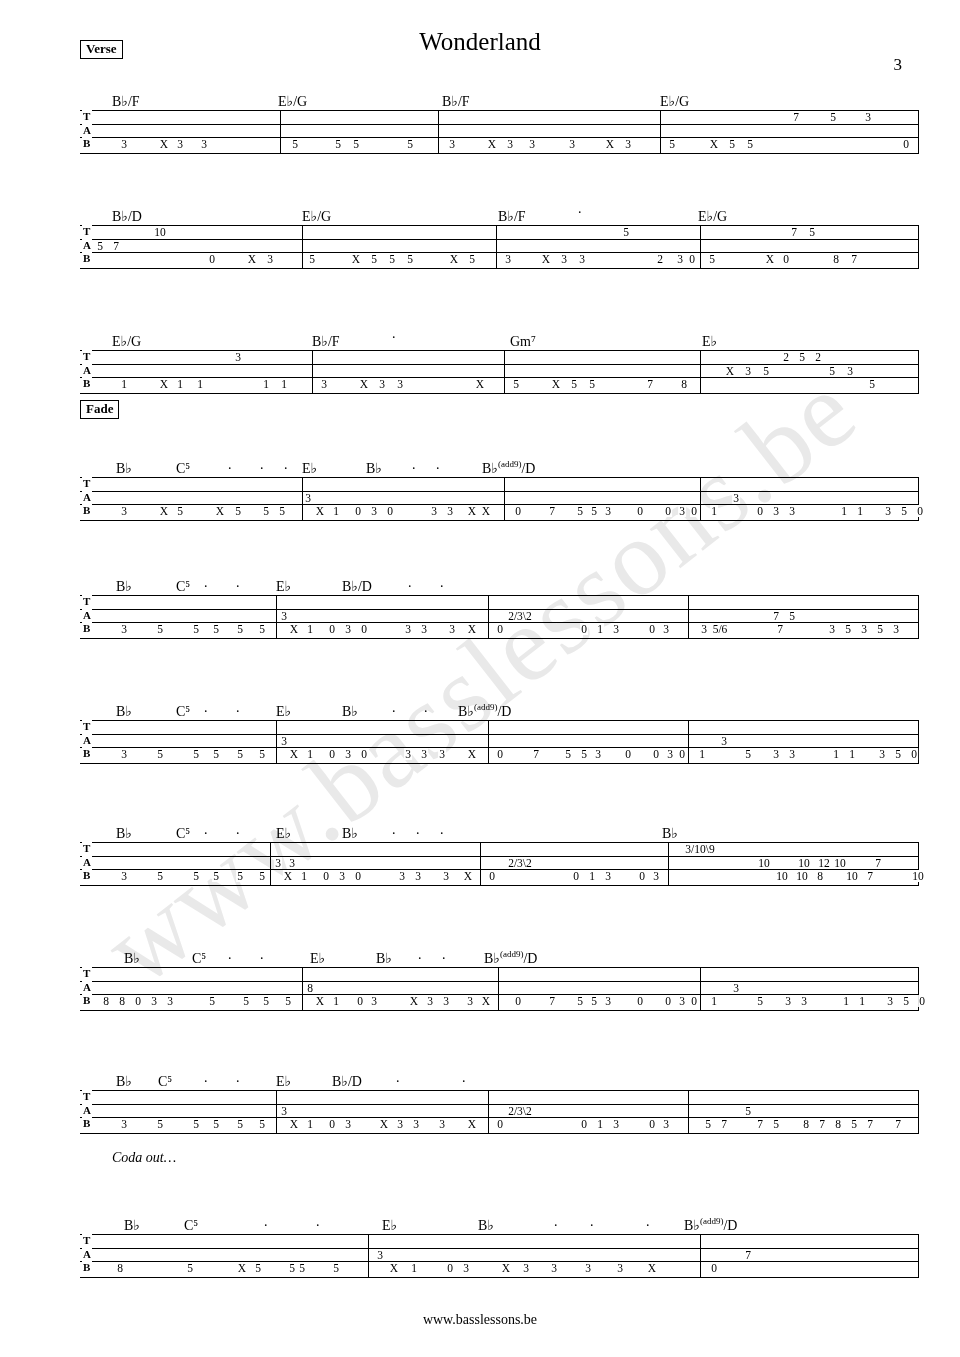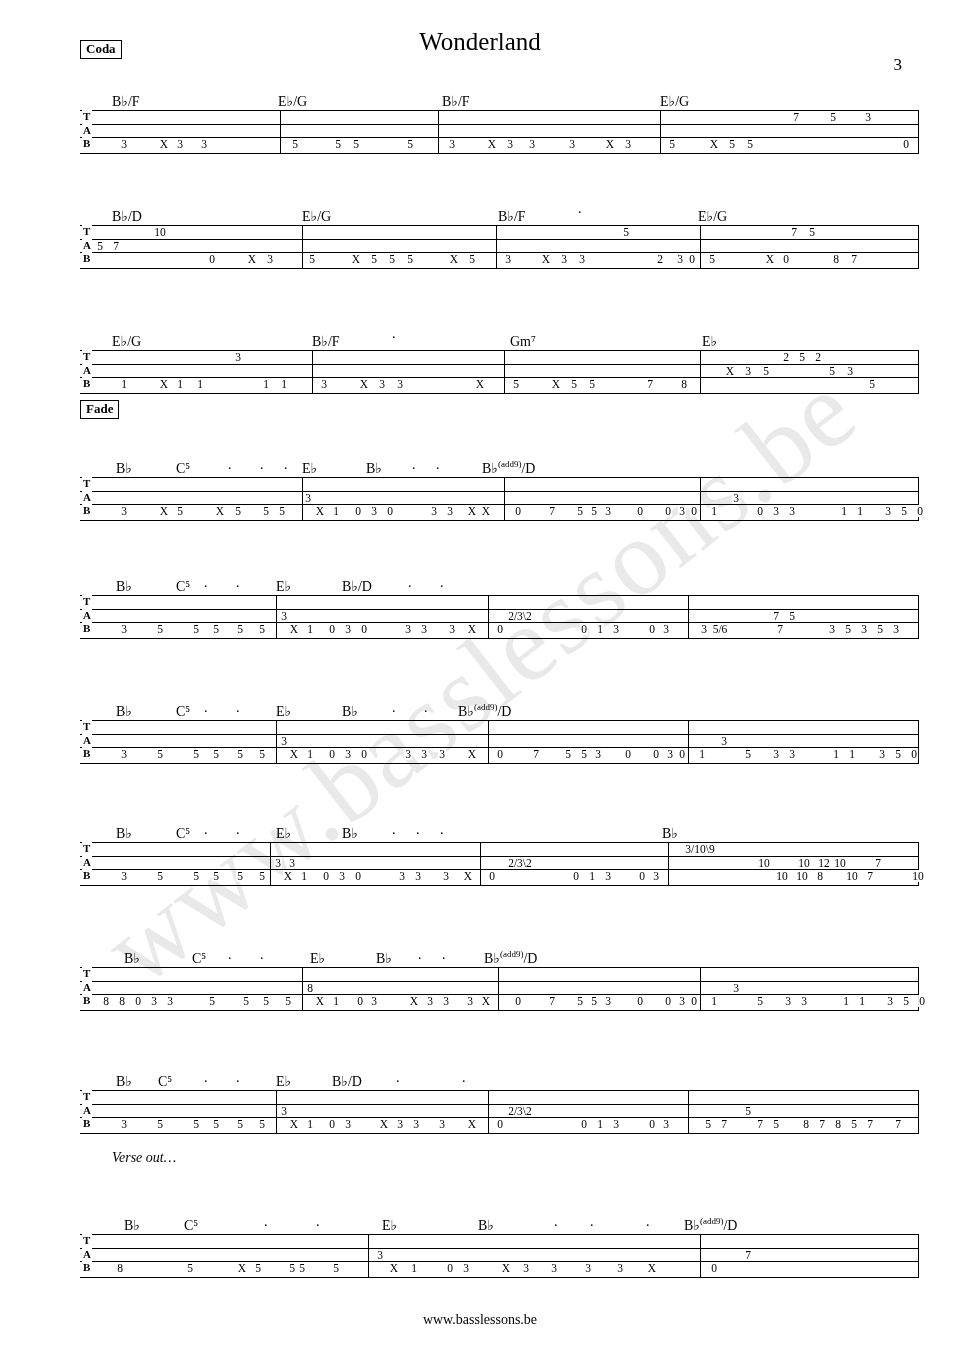--- a/index.html
+++ b/index.html
@@ -167,21 +167,21 @@
   <div class="watermark">
     <div class="watermark-text">www.basslessons.be</div>
   </div>
 
   <div class="content">
     <div class="title">Wonderland</div>
     <div class="page-number">3</div>
     <div class="footer">www.basslessons.be</div>
 
     <div id="labels">
-        <div class="section-label" style="left: 80px; top: 40px;">Coda</div>
+        <div class="section-label" style="left: 80px; top: 40px;">Verse</div>
         <div class="section-label" style="left: 80px; top: 400px;">Fade</div>
       </div>
     <div id="systems">
         <div class="system" style="top: 88px;">
           <div class="chords">
             <span class="chord" style="left: 32px;">B♭/F</span>
             <span class="chord" style="left: 198px;">E♭/G</span>
             <span class="chord" style="left: 362px;">B♭/F</span>
             <span class="chord" style="left: 580px;">E♭/G</span>
           </div>
@@ -690,15 +690,15 @@
             <div class="note row2" style="left: 446px;">3</div>
             <div class="note row2" style="left: 474px;">3</div>
             <div class="note row2" style="left: 508px;">3</div>
             <div class="note row2" style="left: 540px;">3</div>
             <div class="note row2" style="left: 572px;">X</div>
             <div class="note row2" style="left: 634px;">0</div>
           </div>
         </div>
       </div>
 
-    <div class="fade-out" style="left:112px; top:1150px;">Verse out…</div>
+    <div class="fade-out" style="left:112px; top:1150px;">Coda out…</div>
   </div>
 </div>
 
 </body></html>

